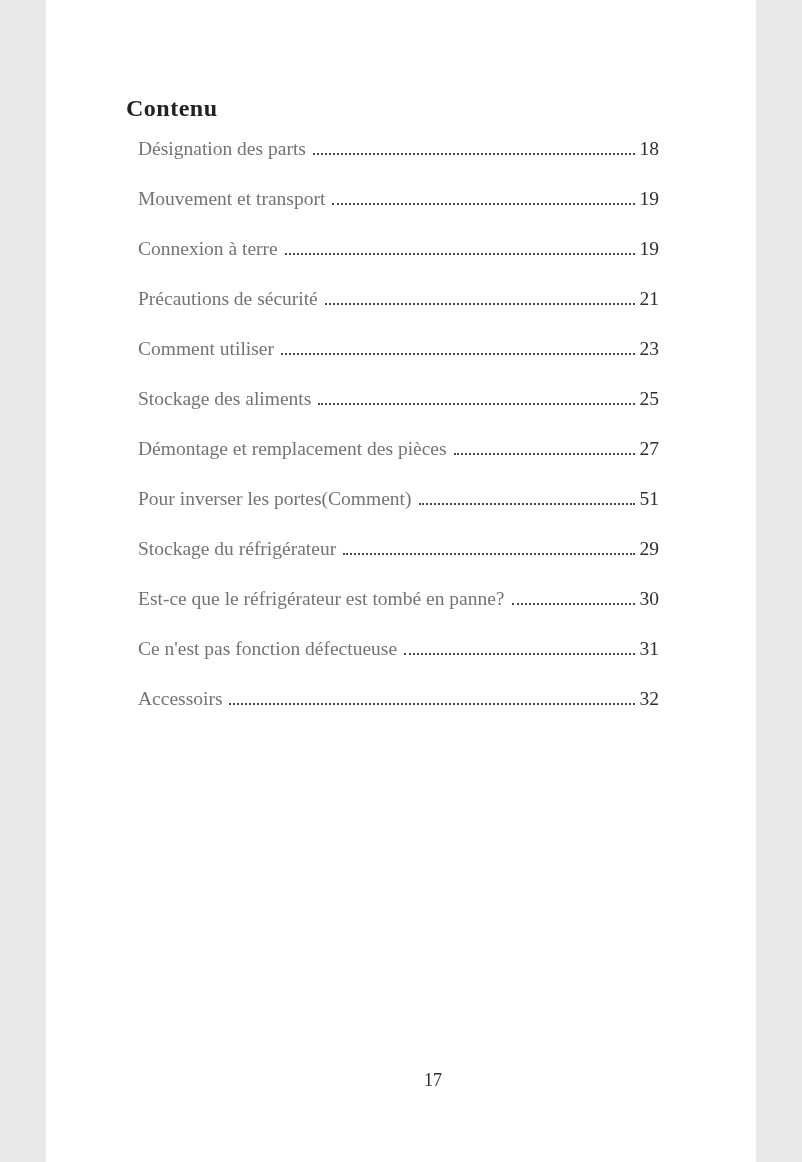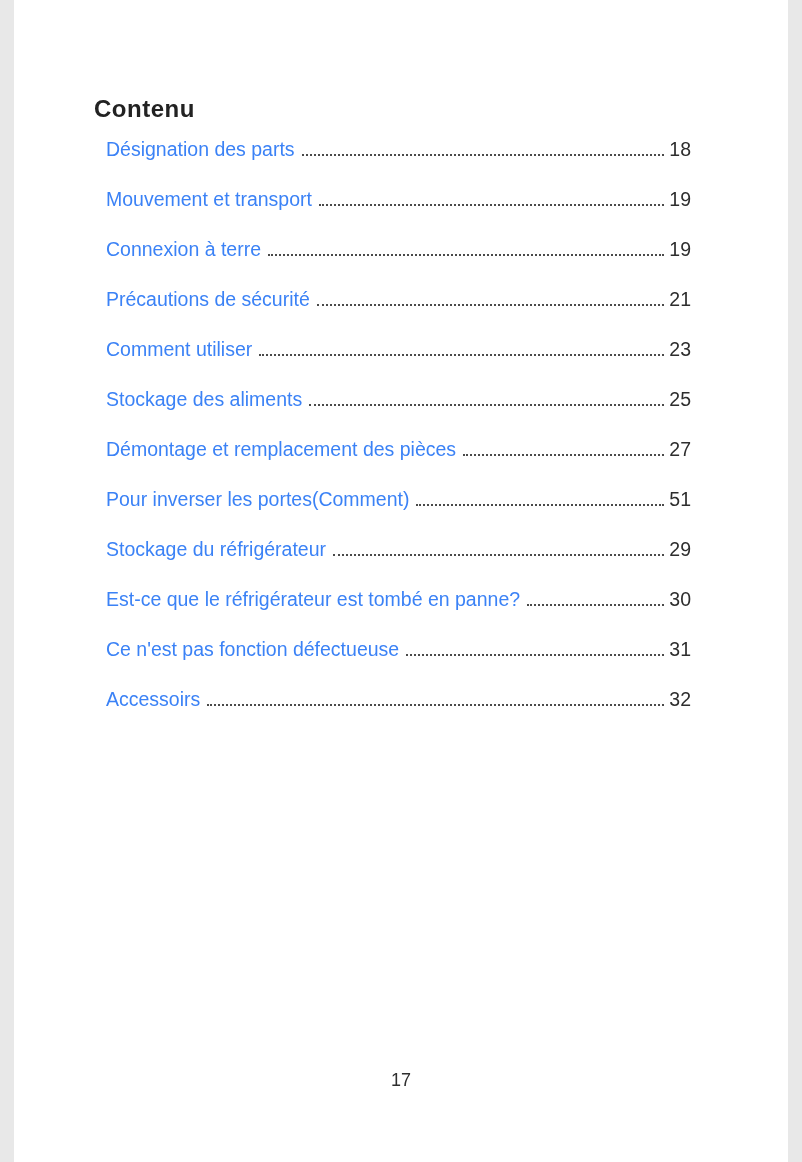--- a/index.html
+++ b/index.html
@@ -2,25 +2,25 @@
 <html><head>
 <meta charset="utf-8">
 <style>
   html, body {
     margin: 0;
     padding: 0;
     background: #e8e8e8;
   }
   .page {
     position: relative;
-    width: 774px;
+    width: 710px;
     height: 1162px;
     margin: 0 auto;
     background: #ffffff;
-    font-family: Liberation Sans, sans-serif;
+    font-family: Liberation Serif, serif;
     color: #2e2e2e;
     overflow: hidden;
   }
   .doc-title {
     position: absolute;
     top: 95px;
     left: 80px;
     font-size: 24px;
     font-weight: bold;
     letter-spacing: 0.5px;
@@ -33,41 +33,42 @@
     right: 97px;
   }
   .toc-row {
     display: flex;
     align-items: baseline;
     height: 50px;
     font-size: 19.5px;
   }
   .toc-label {
     white-space: nowrap;
-    color: #3b82f6;
+    color: #737373;
   }
   .toc-leader {
     flex: 1;
     margin: 0 5px 4px 7px;
     border-bottom: 2px dotted #4a4a4a;
     min-width: 20px;
   }
   .toc-page {
     white-space: nowrap;
     color: #2e2e2e;
     text-align: center;
   }
   .footer-page-number {
     position: absolute;
     top: 1070px;
     left: 0;
     width: 100%;
     text-align: center;
     font-size: 18px;
     color: #2e2e2e;
+    padding-left: 32px;
   }
 </style>
 </head>
 <body>
 
 <div class="page">
 
   <div class="doc-title">Contenu</div>
 
   <div class="toc-list">

